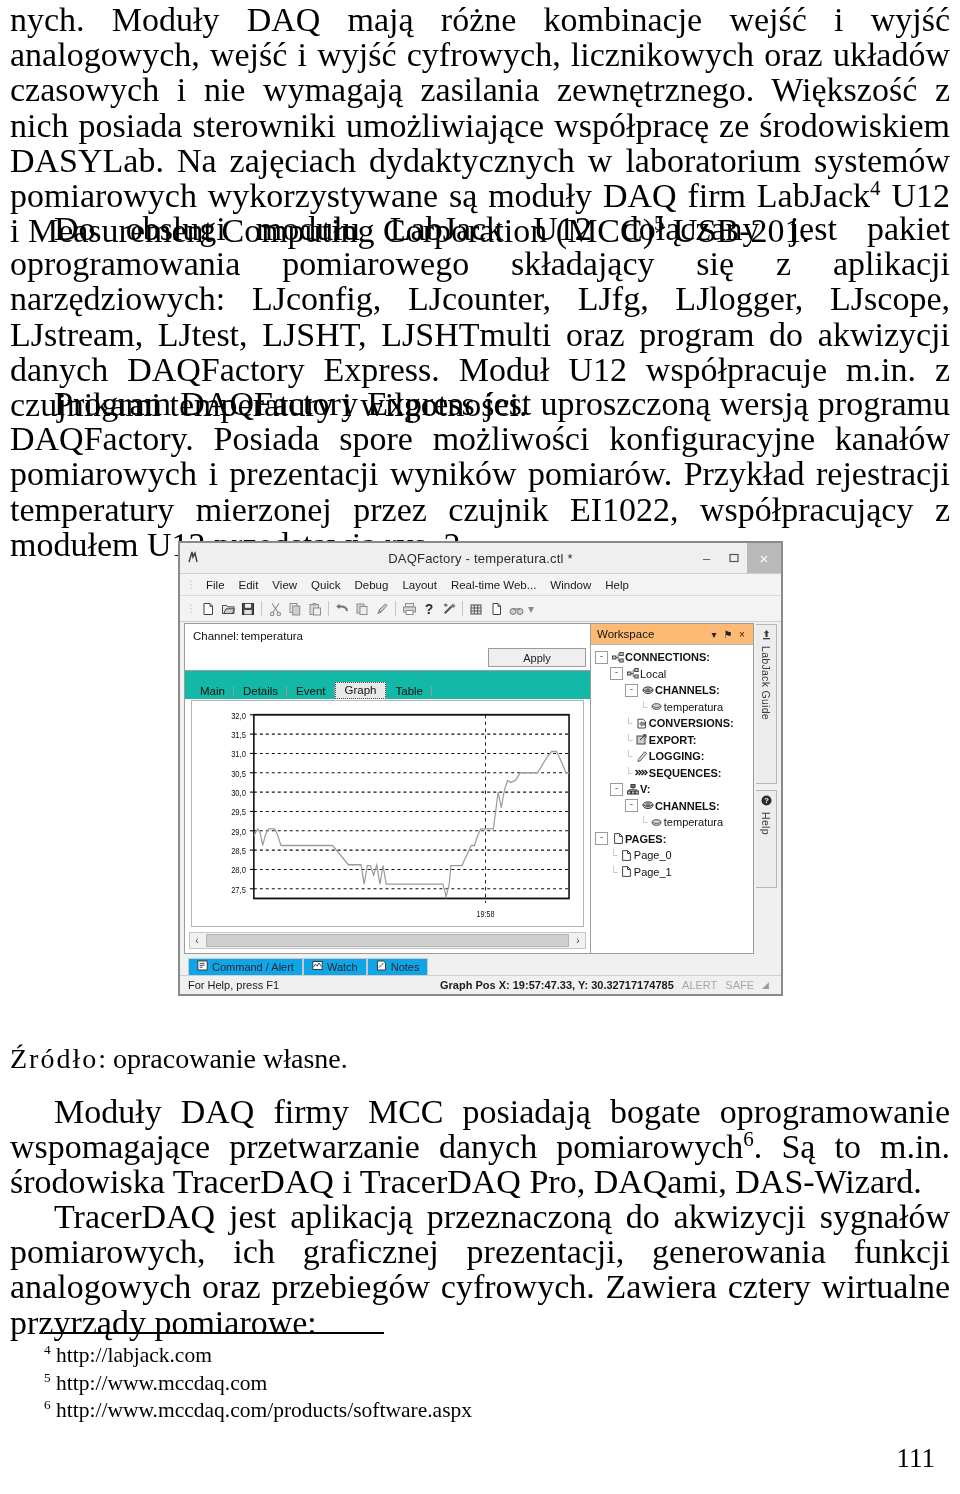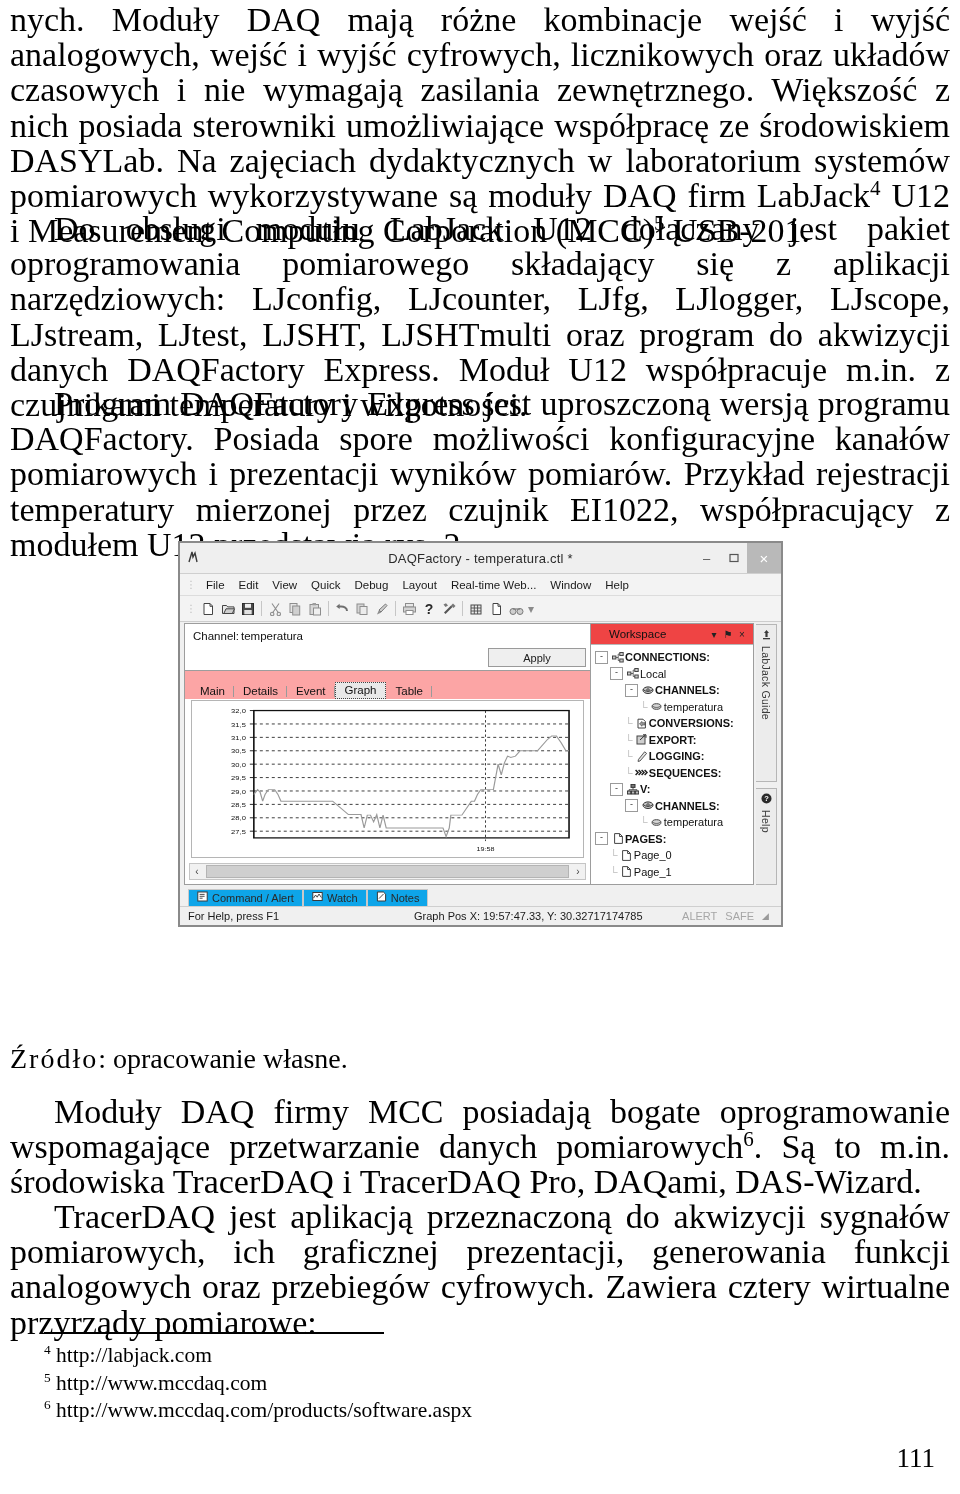--- a/index.html
+++ b/index.html
@@ -22,21 +22,21 @@
     -webkit-hyphens:none;hyphens:none;
   }
   .para.first{ text-indent:0; }
   .para.ind{ text-indent:44px; }
   sup{font-size:0.62em;vertical-align:super;line-height:0;}
   .blk1{position:absolute;left:10px;top:2px;width:940px;}
   .blk2{position:absolute;left:10px;top:211px;width:940px;}
   .blk3{position:absolute;left:10px;top:386px;width:940px;}
 
   
-  .figwrap{position:absolute;left:178px;top:541px;width:605px;height:386px;}
+  .figwrap{position:absolute;left:178px;top:541px;width:605px;height:455px;}
   .win{
     position:absolute;inset:0;
     background:#f0f0f0;
     border:2px solid #8a8a8a;
     box-sizing:border-box;
     font-family:"Liberation Sans", sans-serif;
     overflow:hidden;
   }
   .titlebar{
     height:30px;background:#efefef;border-bottom:1px solid #cfcfcf;
@@ -73,21 +73,21 @@
     margin:3px 0 0 4px;
   }
   .chanrow{height:24px;display:flex;align-items:center;font-size:11.5px;padding-left:8px;color:#111;background:#fff;}
   .chanrow .lbl{width:48px;}
   .applyrow{height:22px;display:flex;align-items:flex-start;justify-content:flex-end;padding-right:4px;background:#fff;border-bottom:1px solid #9d9d9d;}
   .applybtn{
     width:96px;height:17px;font-size:11px;background:#efefef;
     border:1px solid #9a9a9a;display:flex;align-items:center;justify-content:center;
     color:#202020;
   }
-  .tabrow{height:24px;display:flex;align-items:flex-end;padding:4px 0 0 6px;background:#fca5a5;gap:0;}
+  .tabrow{height:24px;display:flex;align-items:flex-end;padding:4px 0 0 6px;background:#14b8a6;gap:0;}
   .tab{
     font-size:11.5px;padding:1px 9px 2px;color:#111;position:relative;
   }
   .tab:after{content:"";position:absolute;right:0;top:2px;bottom:2px;width:1px;background:#9a9a9a;}
   .tab.sel{border:1px dotted #444;background:#e9e9e9;}
   .tab.sel:after{display:none;}
   .plotbox{
     position:absolute;left:6px;right:6px;top:76px;bottom:26px;
     background:#fff;border:1px solid #b5b5b5;
   }
@@ -99,22 +99,22 @@
   .scroller .thumb{flex:1;height:11px;background:#cfcfcf;border:1px solid #b4b4b4;margin:0 2px;}
 
   .rightpane{
     position:relative;width:auto;flex:1;display:flex;margin:3px 4px 0 0;
   }
   .workspace{
     flex:1;background:#fff;border:1px solid #9d9d9d;box-sizing:border-box;
     display:flex;flex-direction:column;min-width:0;
   }
   .wsheader{
-    height:20px;background:#ef4444;display:flex;align-items:center;
-    font-size:11.5px;padding:0 4px 0 18px;color:#111;border-bottom:1px solid #b8b8b8;justify-content:space-between;
+    height:20px;background:#fdba74;display:flex;align-items:center;
+    font-size:11.5px;padding:0 4px 0 6px;color:#111;border-bottom:1px solid #b8b8b8;justify-content:space-between;
   }
   .wsheader .spacer{flex:1;}
   .wsheader .hb{width:14px;text-align:center;font-size:10px;color:#222;}
   .tree{padding:4px 2px 0 4px;font-size:11px;color:#111;line-height:16.5px;}
   .tnode{display:flex;align-items:center;white-space:nowrap;}
   .tog{width:11px;height:11px;border:1px solid #9a9a9a;background:#fff;font-size:9px;
        line-height:9px;text-align:center;color:#333;margin-right:3px;flex:none;}
   .dash{color:#bdbdbd;margin-right:2px;}
   .tico{width:14px;flex:none;display:flex;align-items:center;justify-content:center;}
   .tlabel{font-weight:bold;}
@@ -132,21 +132,21 @@
   .botbar{position:absolute;left:0;right:0;bottom:0;height:40px;background:#f0f0f0;}
   .dockrow{height:21px;display:flex;align-items:flex-end;padding-left:8px;}
   .dock{
     display:flex;align-items:center;gap:4px;font-size:11px;color:#2a2a2a;
     padding:1px 8px 2px;border:1px solid #c9c9c9;border-bottom:none;background:#0ea5e9;
   }
   .statusrow{
     height:18px;display:flex;align-items:center;font-size:11px;color:#1a1a1a;
     border-top:1px solid #cfcfcf;padding-left:8px;
   }
-  .statusrow .gp{position:absolute;left:234px;}
+  .statusrow .gp{position:absolute;left:260px;font-weight:bold;}
   .statusrow .right{margin-left:auto;display:flex;align-items:center;gap:8px;padding-right:12px;color:#a6a6a6;}
   .statusrow .grip2{color:#9a9a9a;font-size:9px;}
 
   
   .caption{
     position:absolute;left:10px;top:1006px;width:940px;text-align:center;
     font-family:"Liberation Serif", serif;font-weight:bold;font-size:24px;
   }
   .source{
     position:absolute;left:10px;top:1043px;

